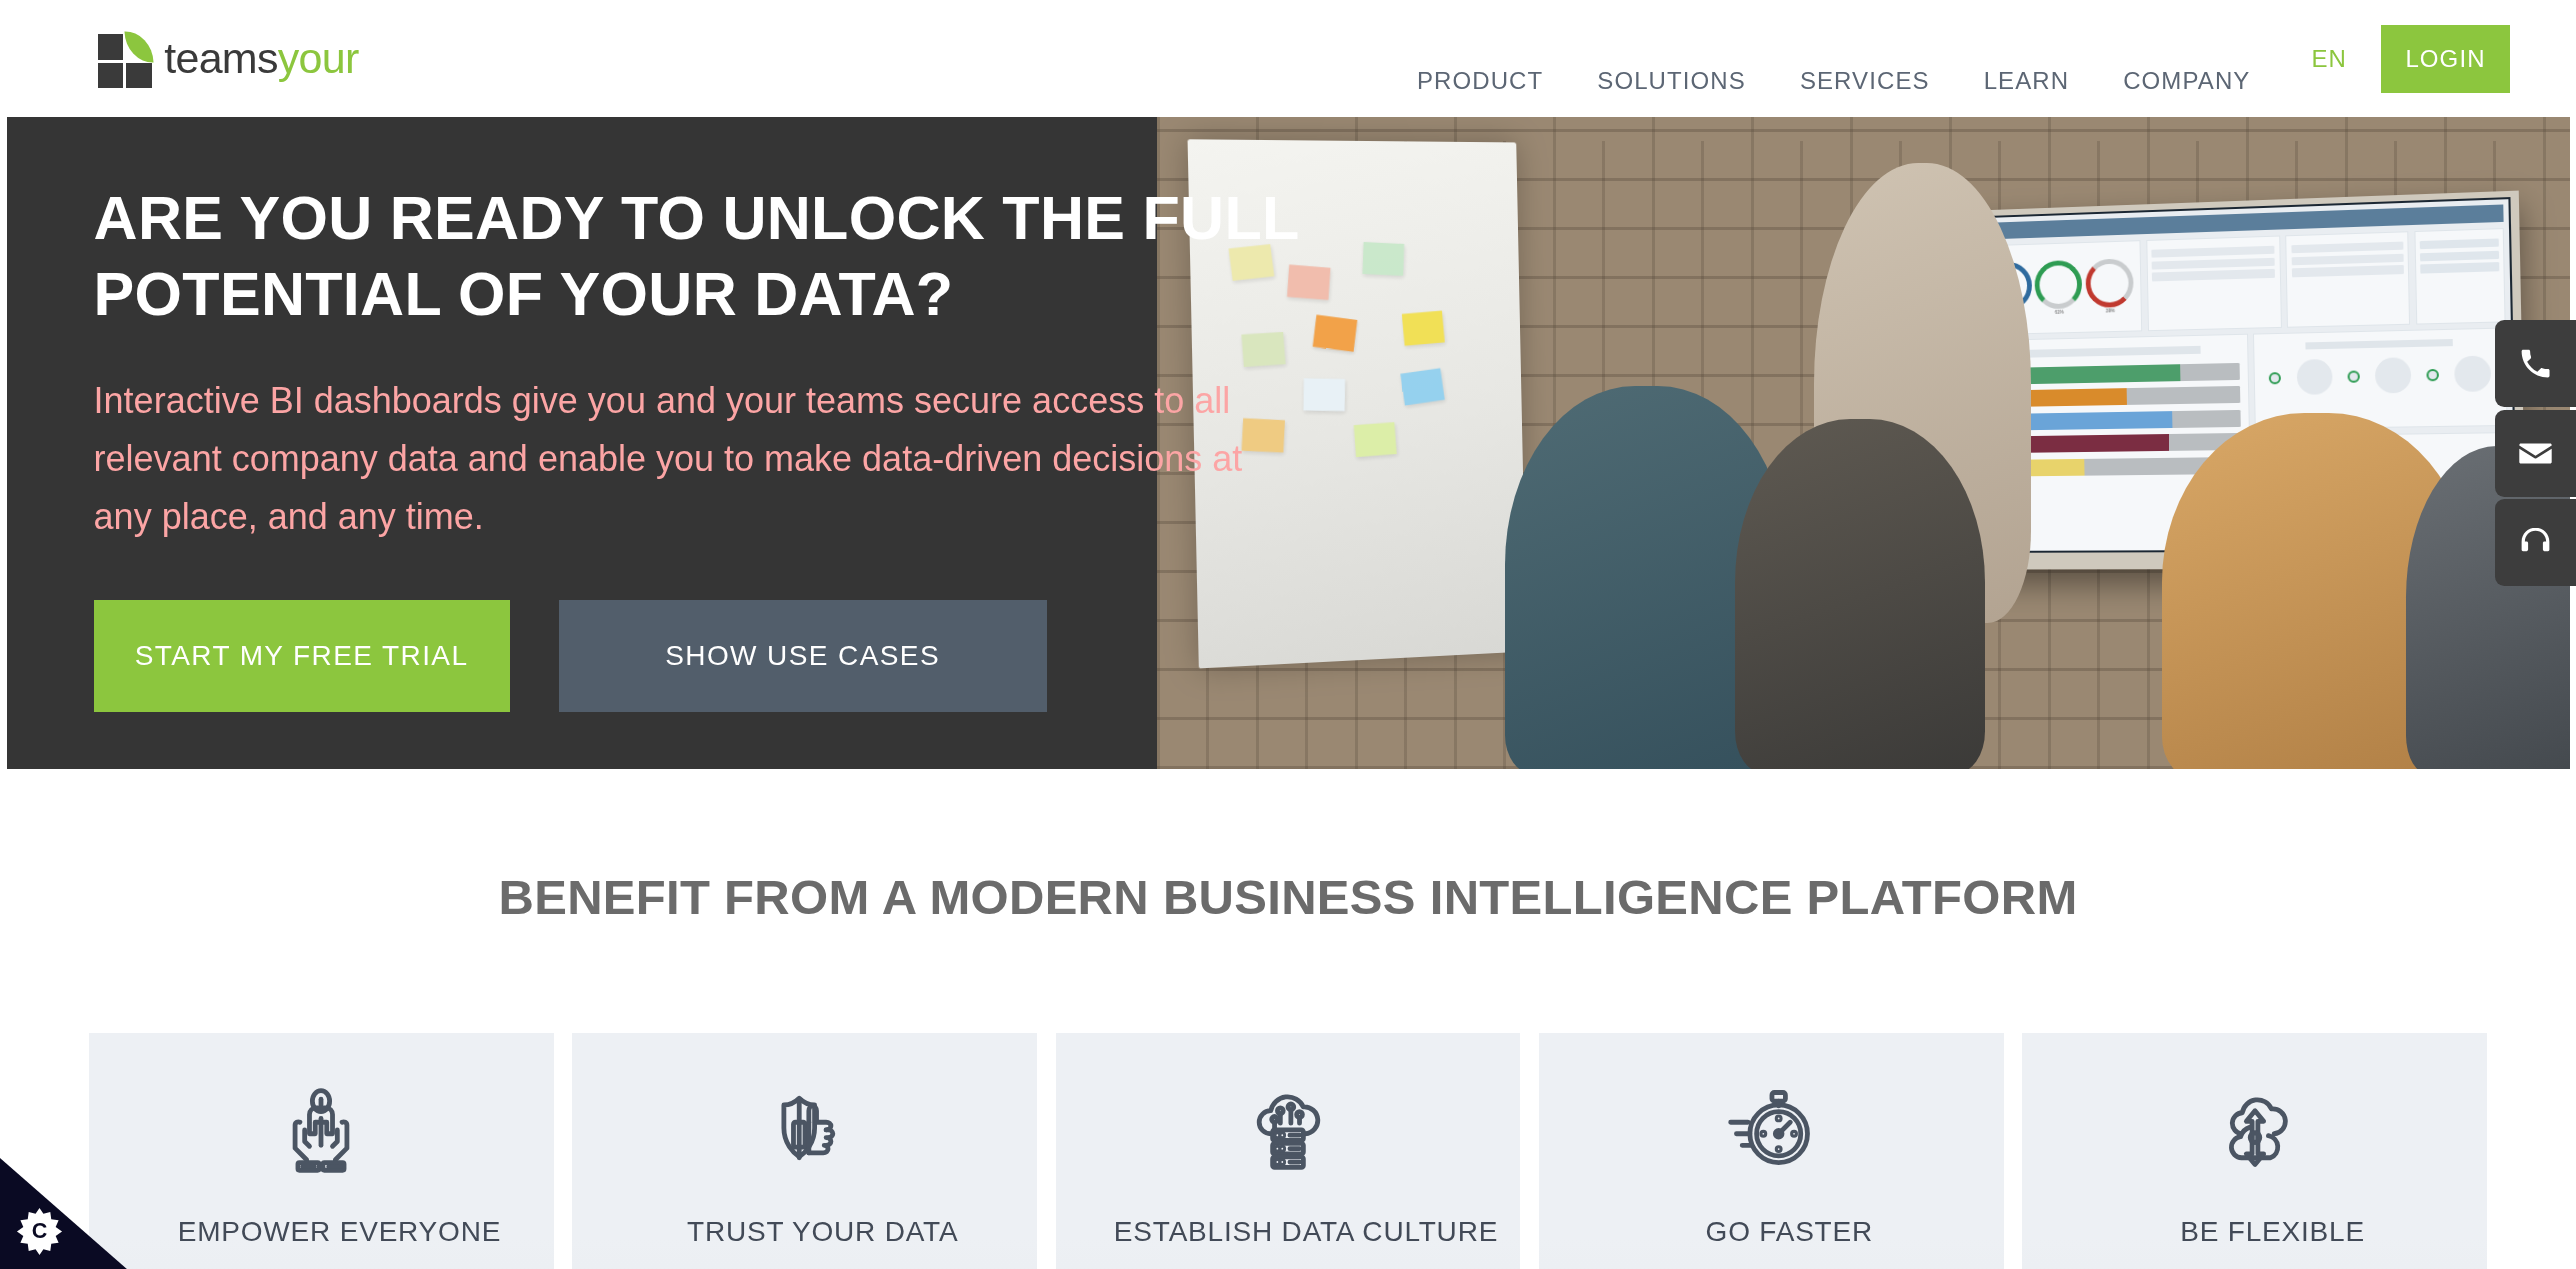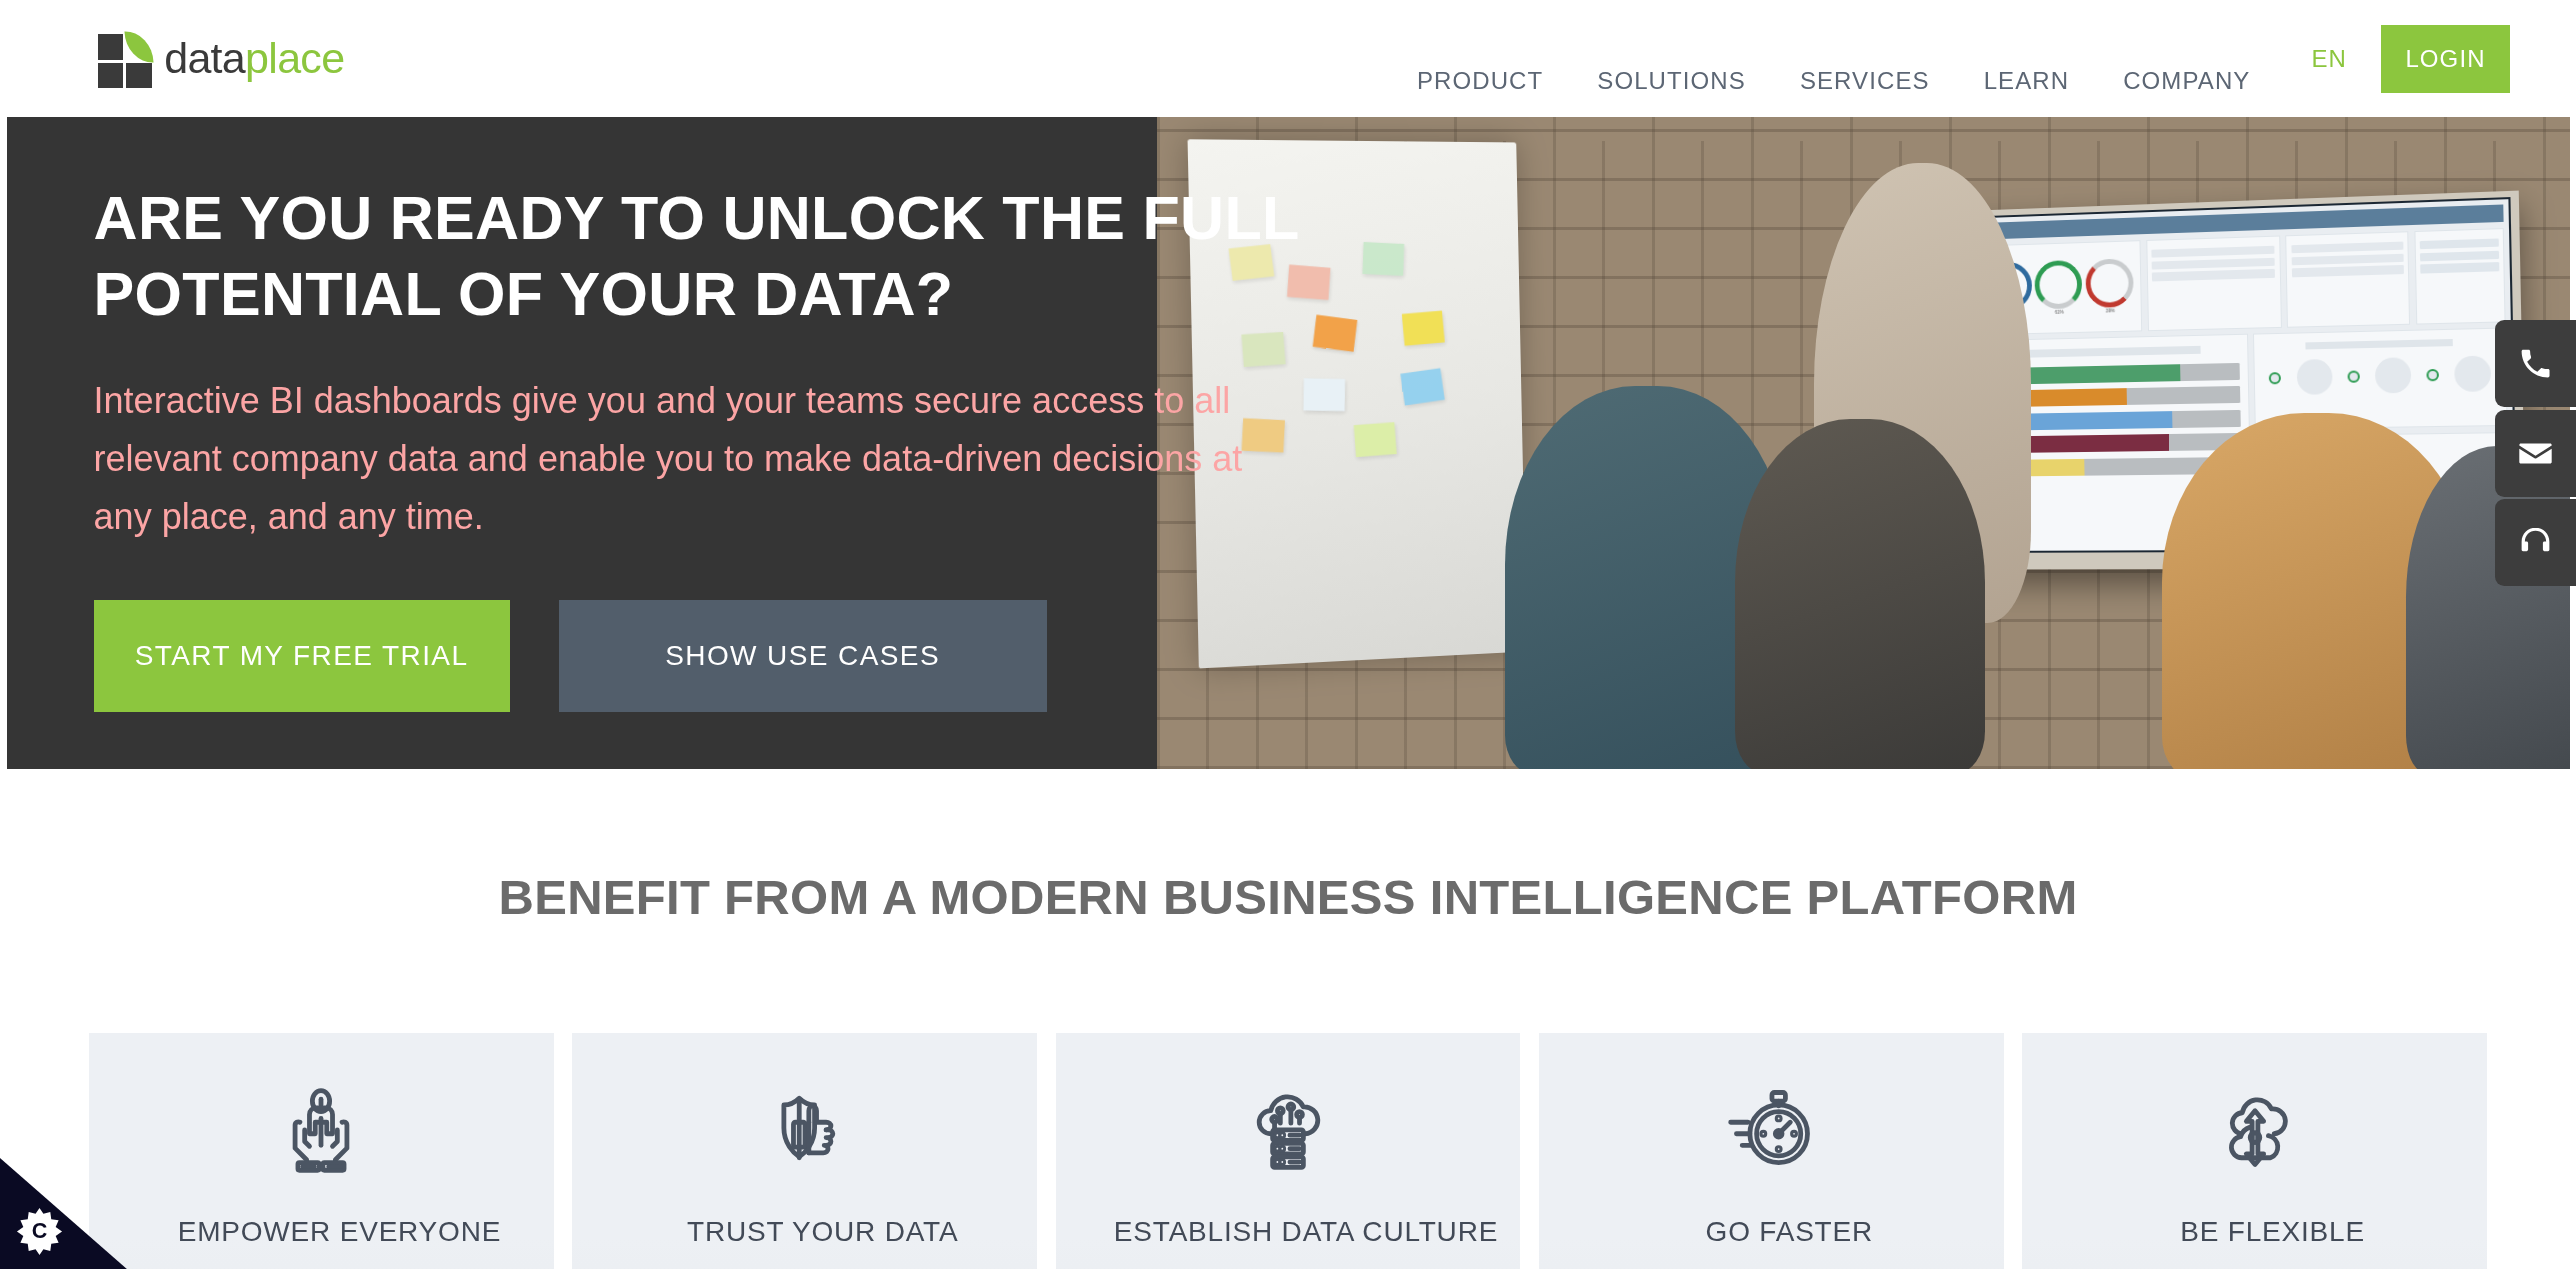--- a/index.html
+++ b/index.html
@@ -198,21 +198,21 @@
 
   <header class="header">
 
     <a class="logo-wrap">
       <span class="logo-mark">
         <span class="sq sq1"></span>
           <span class="sq sq2"></span>
           <span class="sq sq3"></span>
         <span class="leaf"></span>
       </span>
-      <span class="logo-text"><span class="dark">data</span><span class="green">place</span></span>
+      <span class="logo-text"><span class="dark">teams</span><span class="green">your</span></span>
     </a>
 
     <nav class="nav">
       <span class="nav-item">PRODUCT</span>
       <span class="nav-item">SOLUTIONS</span>
       <span class="nav-item">SERVICES</span>
       <span class="nav-item">LEARN</span>
       <span class="nav-item">COMPANY</span>
       <span class="nav-lang">EN</span>
       <button class="login-btn">LOGIN</button>

